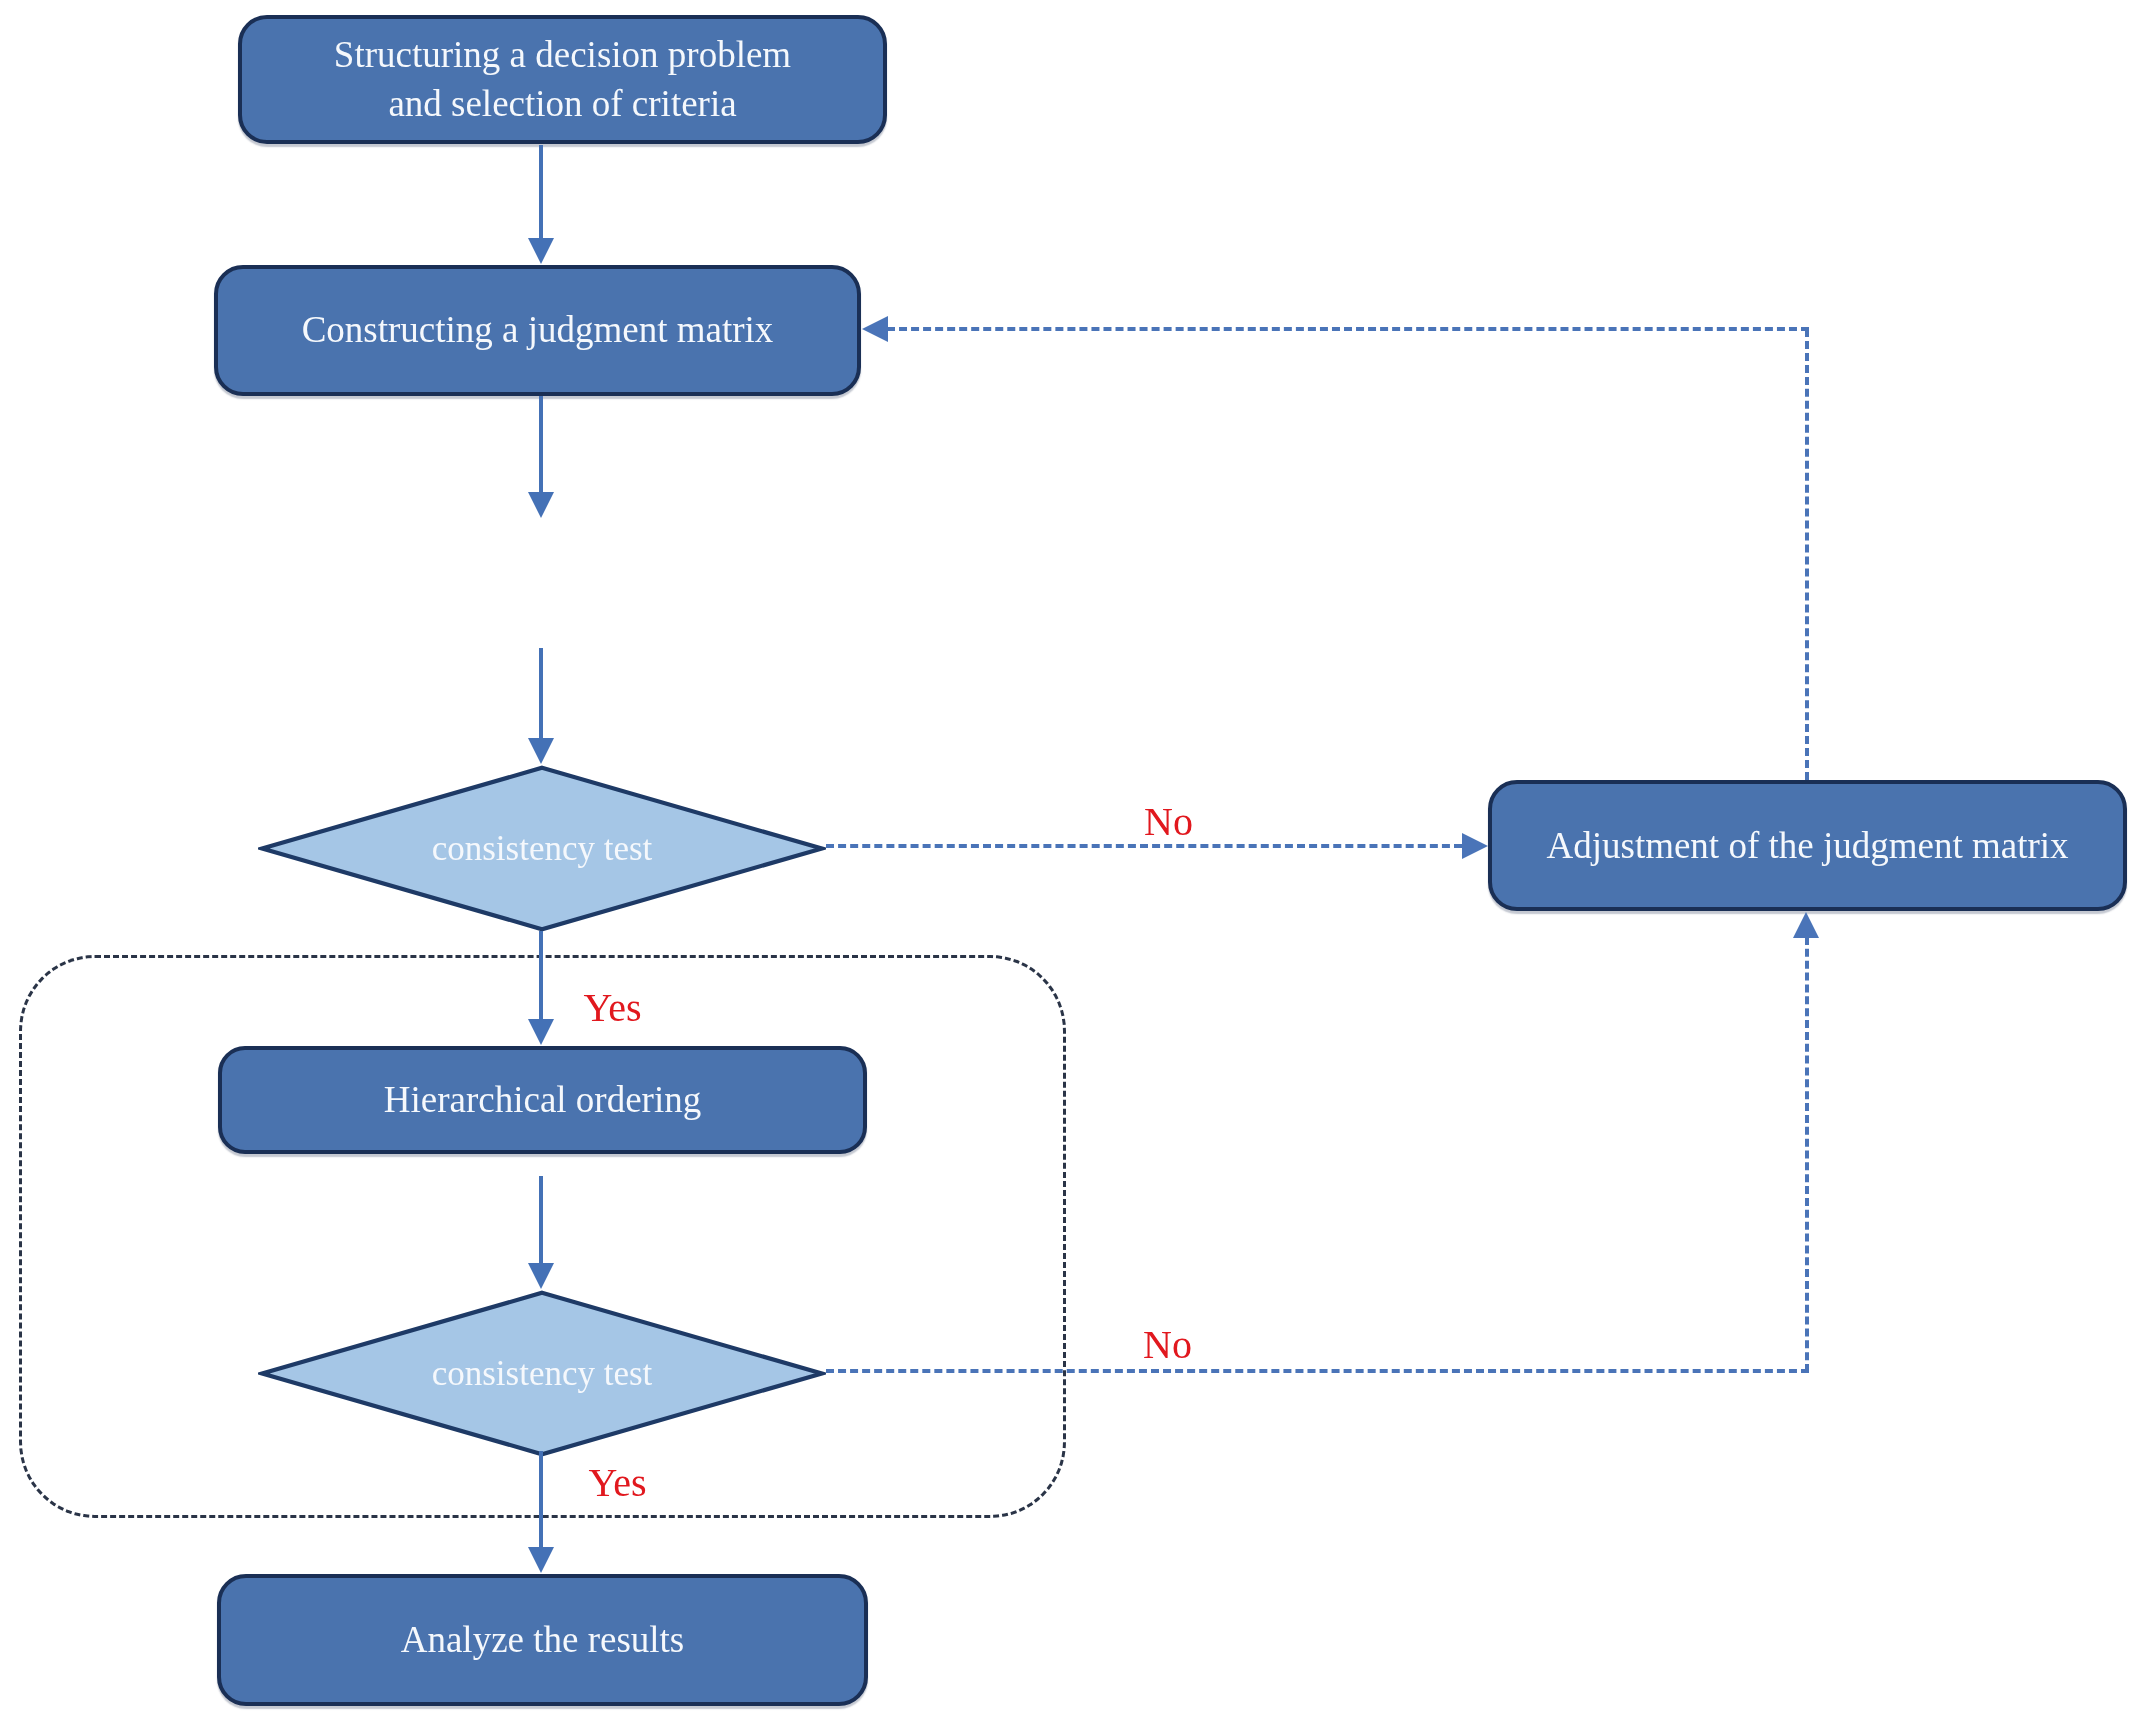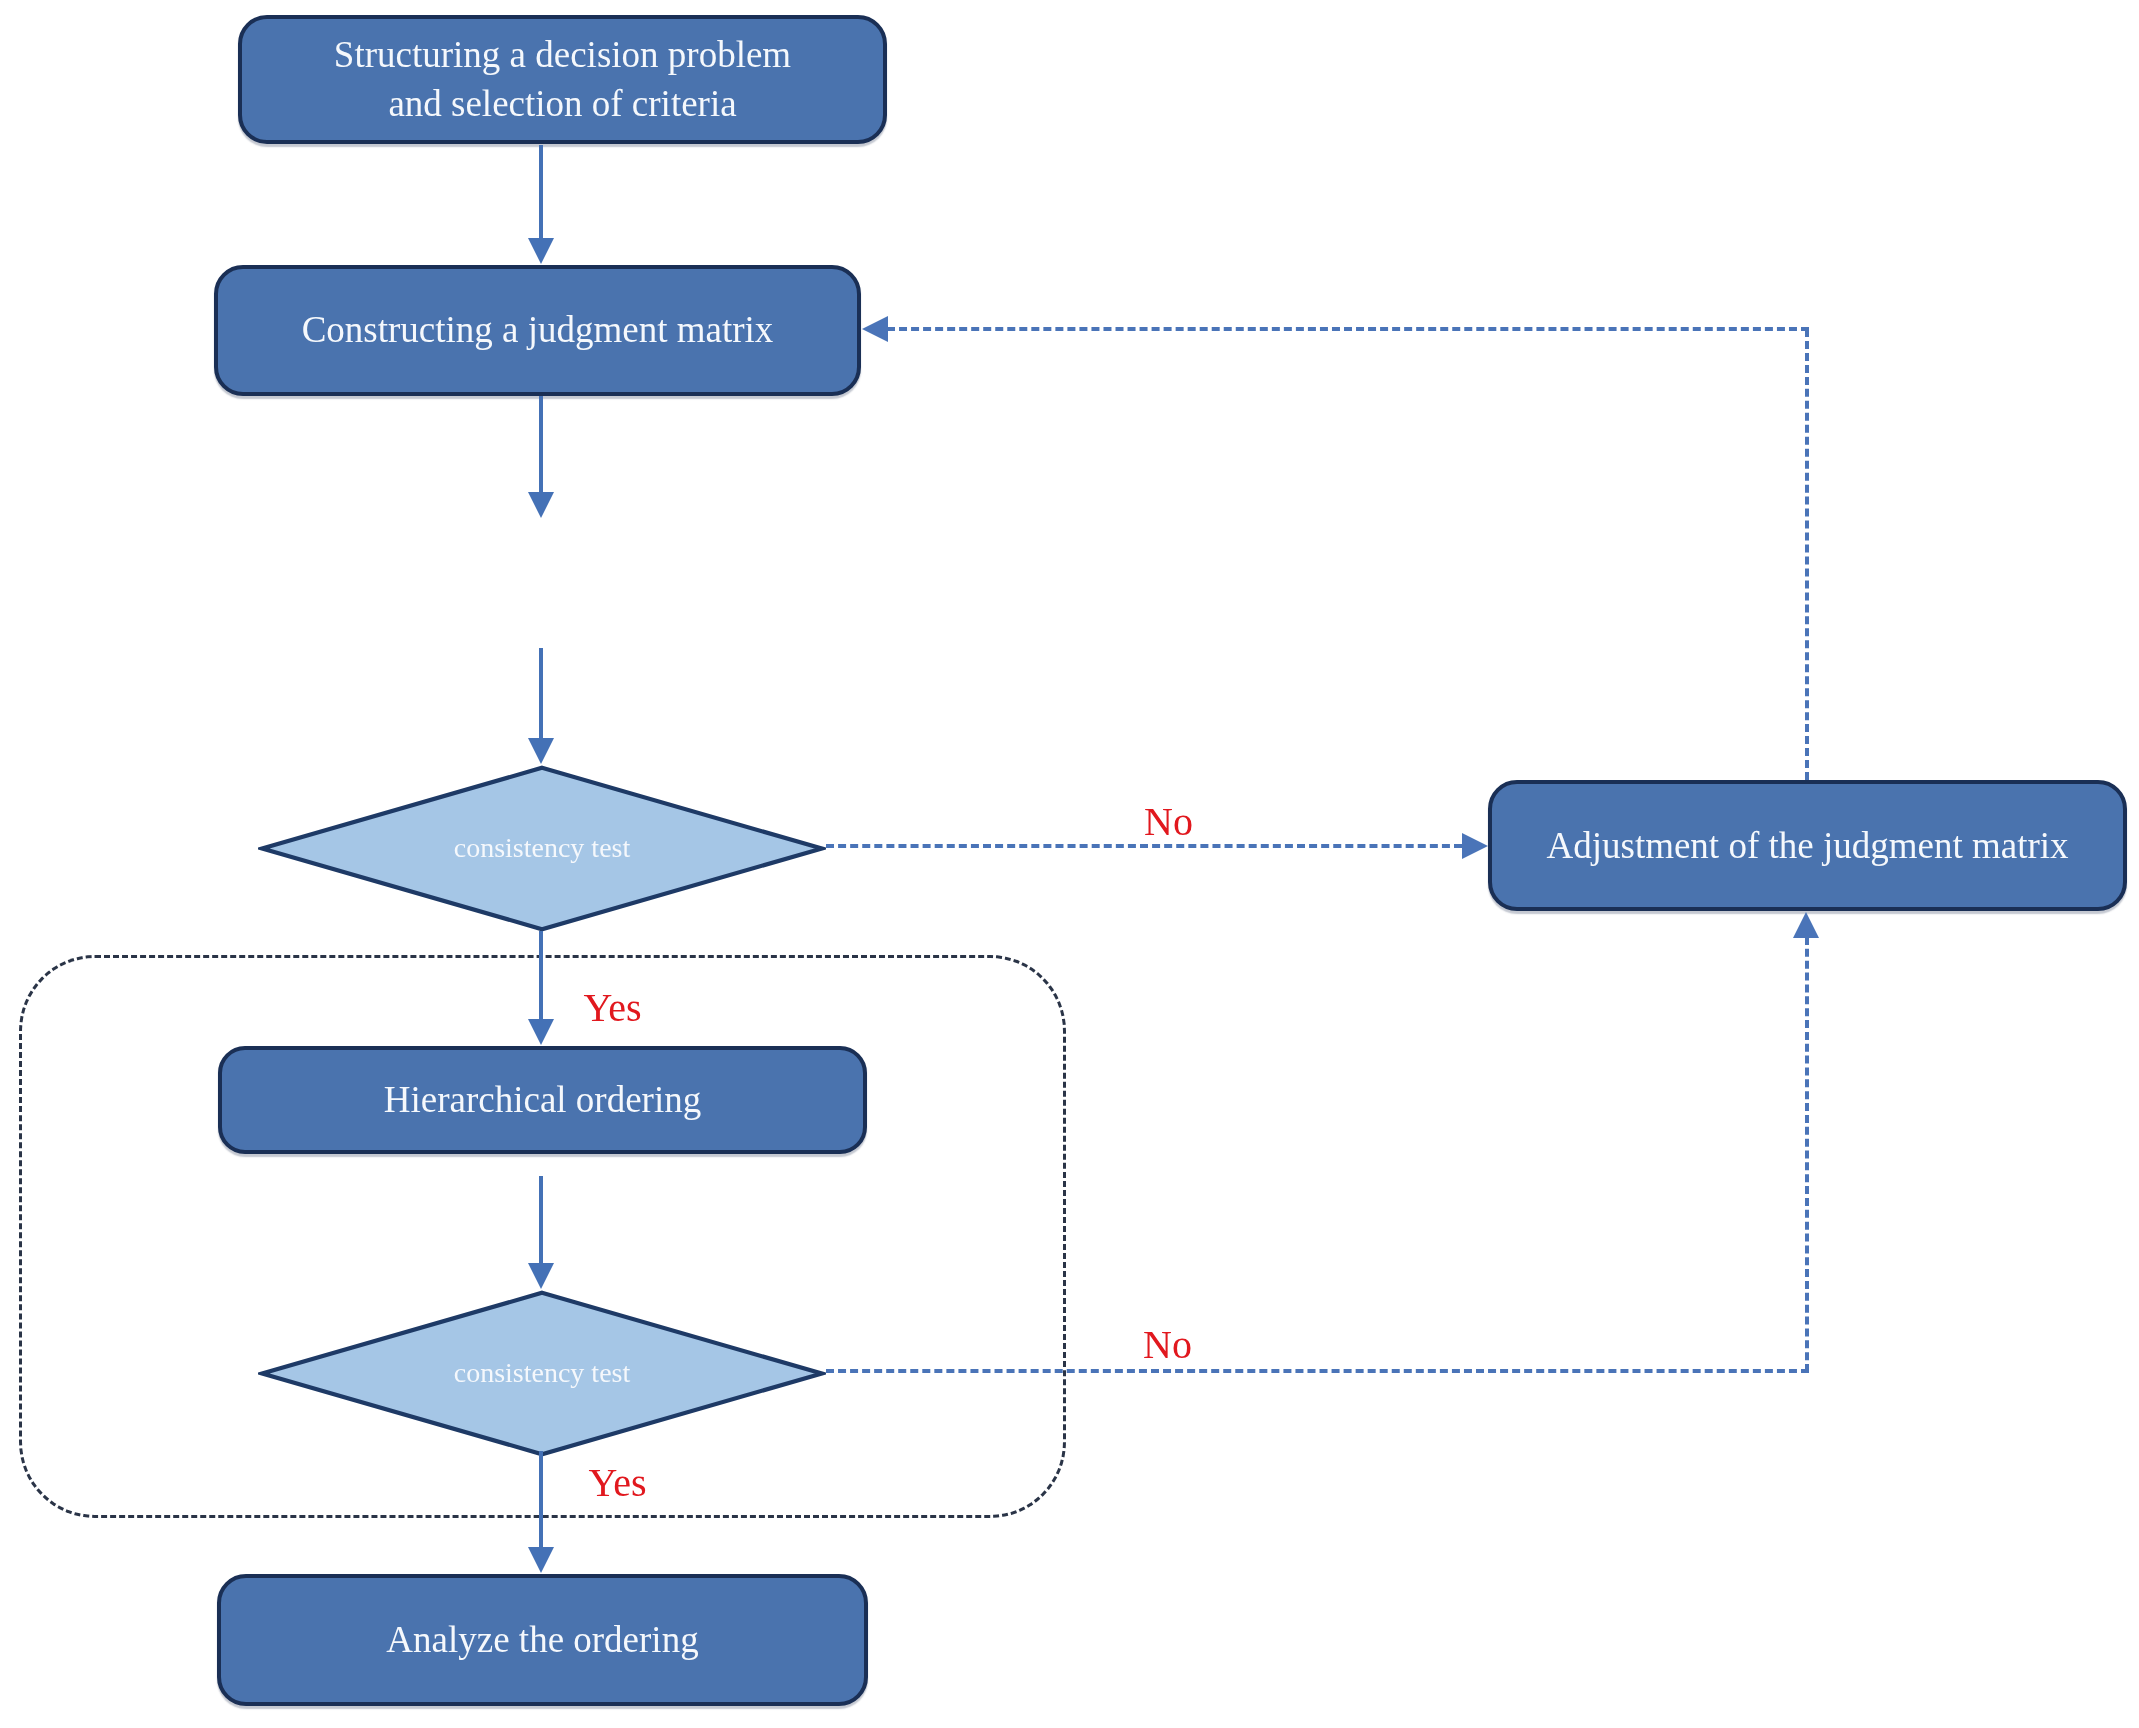--- a/index.html
+++ b/index.html
@@ -21,21 +21,21 @@
   }
   .node{position:absolute;display:flex;align-items:center;justify-content:center;text-align:center;box-sizing:border-box;}
   .process{
     background:var(--process-fill);
     border:4.1px solid var(--process-border);
     border-radius:29px;
     color:var(--node-text);
     font-size:37px;line-height:1.32;
     box-shadow:0 2.8px 1.4px rgba(20,35,70,0.25);
   }
-  .decision{background:transparent;border:none;color:var(--node-text);font-size:28px;line-height:1.8;}
+  .decision{background:transparent;border:none;color:var(--node-text);font-size:35px;line-height:1.8;}
   .decision .diamond-svg{position:absolute;left:0;top:0;width:100%;height:100%;}
   .decision .diamond-svg polygon{fill:var(--decision-fill);stroke:var(--decision-border);stroke-width:6;}
   .decision .node-label{position:relative;max-width:248px;}
   .n-structuring{left:214px;top:15px;width:649px;height:129px;padding:0 62px;margin-left:24px;}
   .n-constructing{left:214px;top:265px;width:647px;height:131px;padding:0 11px;}
   .n-compute{left:214px;top:519px;width:649px;height:129px;padding:0 27.5px;}
   .n-hierarchical{left:218px;top:1046px;width:649px;height:108px;padding:0 27.5px;border-radius:27px;}
   .n-analyze{left:217px;top:1574px;width:651px;height:132px;padding:0 27.5px;}
   .n-adjustment{left:1488px;top:780px;width:639px;height:131px;padding:0 53px;line-height:1.6;}
   .n-consistency1{left:258px;top:765px;width:568px;height:167px;}
@@ -74,21 +74,21 @@
   <div class="node process n-structuring">
     <span class="node-label">Structuring a decision problem and selection of criteria</span>
   </div>
   <div class="node process n-constructing">
     <span class="node-label">Constructing a judgment matrix</span>
   </div>
   <div class="node process n-hierarchical">
     <span class="node-label">Hierarchical ordering</span>
   </div>
   <div class="node process n-analyze">
-    <span class="node-label">Analyze the ordering</span>
+    <span class="node-label">Analyze the results</span>
   </div>
   <div class="node process n-adjustment">
     <span class="node-label">Adjustment of the judgment matrix</span>
   </div>
 
   <div class="node decision n-consistency1">
     <svg class="diamond-svg" viewBox="0 0 824 242" preserveAspectRatio="none">
       <polygon points="412,4 818,121 412,238 6,121"></polygon>
     </svg>
     <span class="node-label">consistency test</span>

